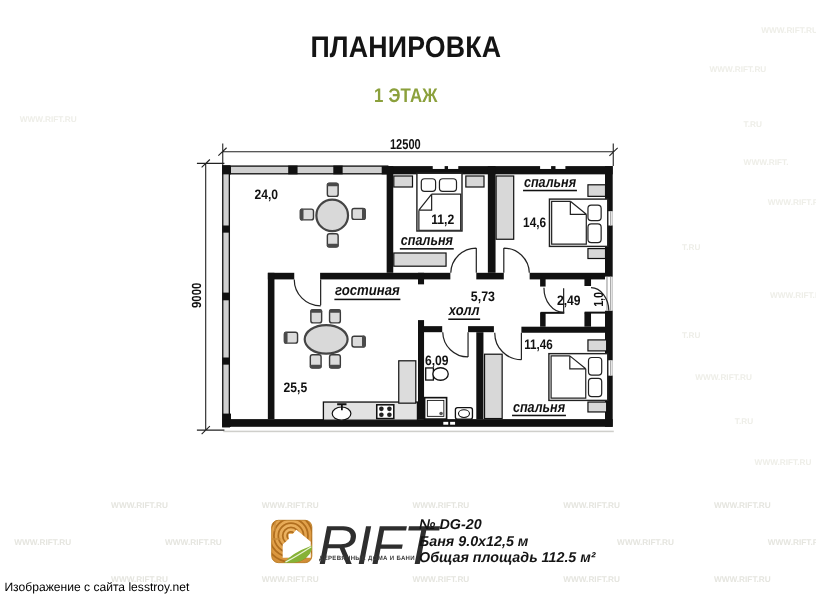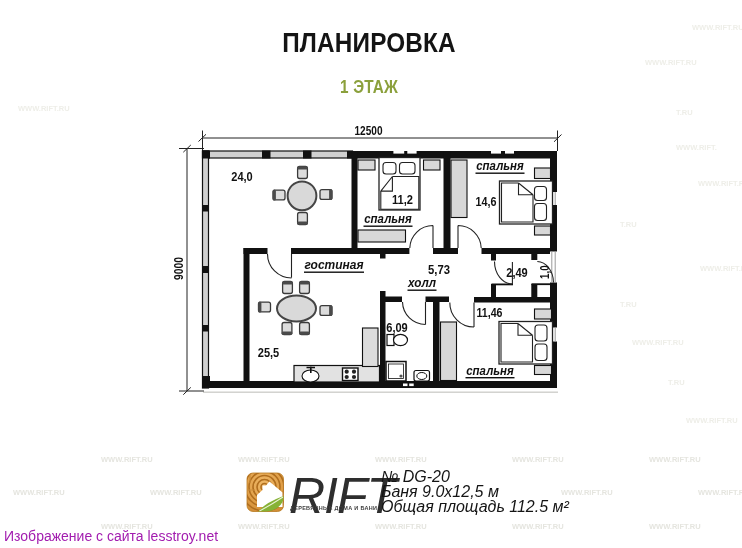--- a/index.html
+++ b/index.html
@@ -9,23 +9,23 @@
   .wm2{color:#eeeee8;}
   #title{position:absolute;top:28px;left:0;width:738px;text-align:center;
          font-size:27px;font-weight:bold;color:#141414;letter-spacing:.2px;transform:scaleX(.9);transform-origin:50% 50%;}
   #subtitle{position:absolute;top:77px;left:0;width:738px;text-align:center;
             font-size:18px;font-weight:bold;color:#8ba03c;letter-spacing:.2px;transform:scaleX(.85);transform-origin:50% 50%;}
   #plansvg{position:absolute;left:0;top:0;}
   #riftword{position:absolute;left:289px;top:467px;width:86px;font-size:50px;
             font-weight:normal;font-style:italic;color:#2e2e2e;letter-spacing:-1px;}
   #rifttag{position:absolute;left:290px;top:505px;width:84px;font-size:5.5px;
            font-weight:bold;color:#3c3c3c;letter-spacing:.3px;white-space:nowrap;}
-  #spec{position:absolute;left:381px;top:469px;font-size:16px;font-weight:normal;
+  #spec{position:absolute;left:381px;top:469px;font-size:13px;font-weight:bold;
         font-style:italic;color:#141414;line-height:15px;white-space:nowrap;}
-  #credit{position:absolute;left:4px;top:528px;font-size:14px;color:#a21caf;}
+  #credit{position:absolute;left:4px;top:528px;font-size:11px;color:#000000;}
 </style>
 </head>
 <body>
 
 <div id="wmlayer">
 <span class="wm wm2" style="left:692px;top:23px;">WWW.RIFT.RU</span>
 <span class="wm wm2" style="left:645px;top:58px;">WWW.RIFT.RU</span>
 <span class="wm wm2" style="left:18px;top:104px;">WWW.RIFT.RU</span>
 <span class="wm wm2" style="left:676px;top:108px;">T.RU</span>
 <span class="wm wm2" style="left:676px;top:143px;">WWW.RIFT.</span>

